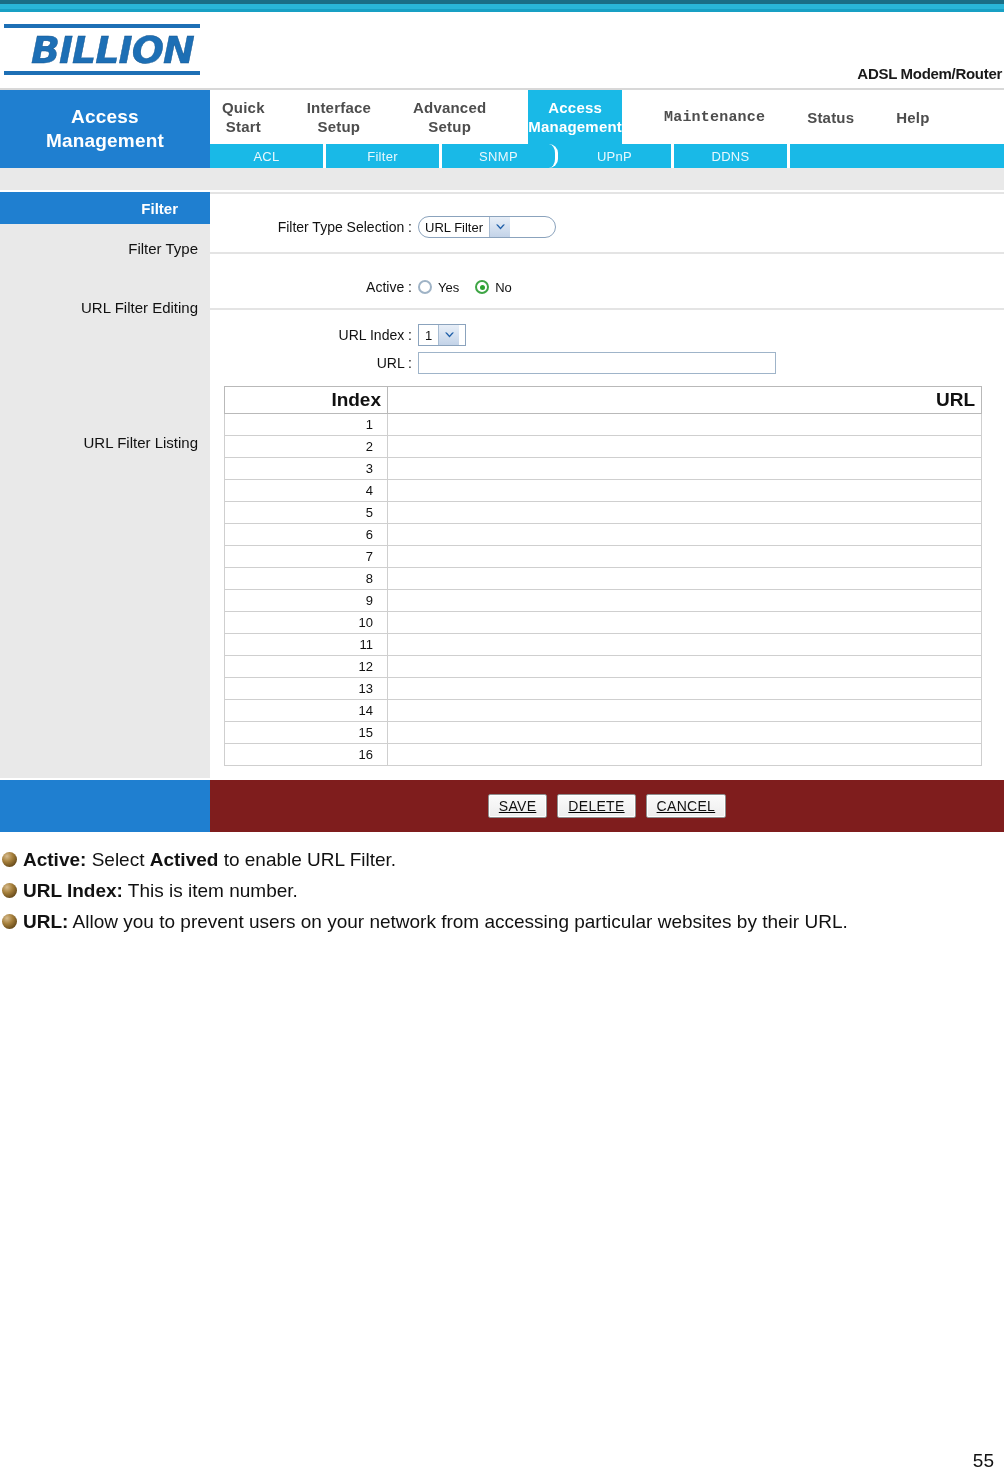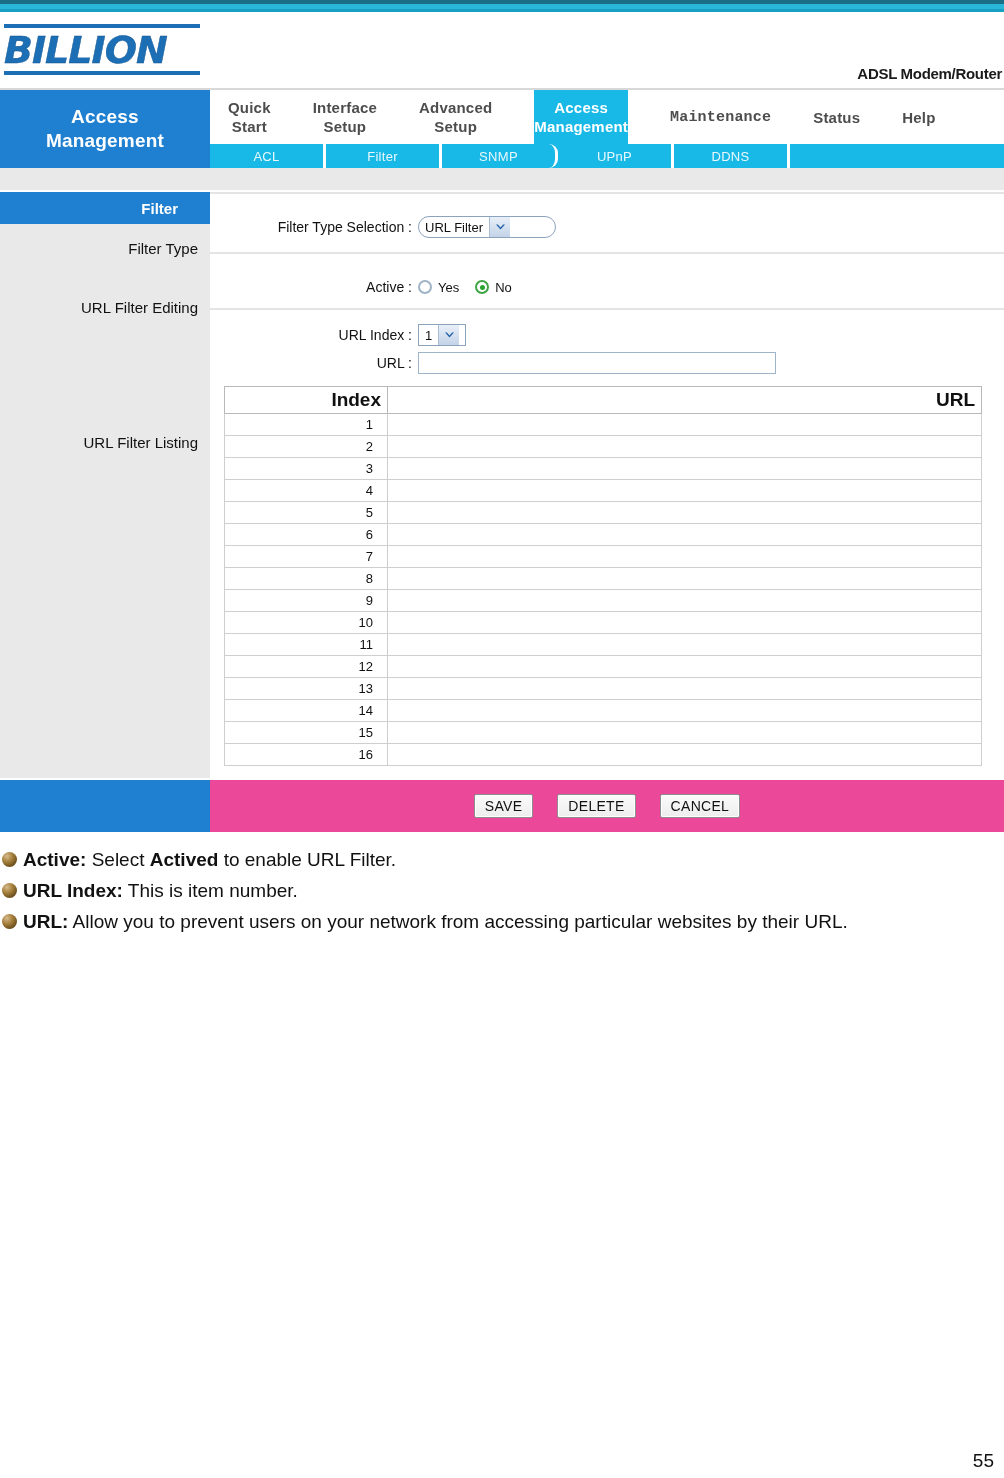--- a/index.html
+++ b/index.html
@@ -46,20 +46,21 @@
     margin-top: 1px;
   }
   #logo .word {
     font-family: "DejaVu Sans", sans-serif;
     font-weight: bold;
     font-style: italic;
     font-size: 38px;
     letter-spacing: -1px;
     color: #1d6fb5;
     line-height: 40px;
+    margin-left: 27px;
     -webkit-text-stroke: 0.4px #10528c;
   }
   #device-type {
     position: absolute;
     right: 2px;
     bottom: 6px;
     font-family: "Liberation Sans", sans-serif;
     font-weight: bold;
     font-size: 15px;
     color: #1a1a1a;
@@ -83,21 +84,21 @@
     line-height: 24px;
     display: flex;
     align-items: center;
     justify-content: center;
     text-align: center;
     flex-direction: column;
     letter-spacing: 0.2px;
   }
   #main-tabs {
     position: absolute;
-    left: 228px; top: 0;
+    left: 222px; top: 0;
     width: 640px;
     height: 54px;
     background: #ffffff;
     display: flex;
     align-items: stretch;
     gap: 42px;
   }
   .main-tab {
     display: flex;
     align-items: center;
@@ -298,25 +299,26 @@
     height: 52px;
     border-top: 2px solid #ffffff;
   }
   #footer-left {
     width: 210px;
     background: #1f7fd0;
     flex: none;
   }
   #footer-right {
     flex: 1;
-    background: #ec4899;
+    background: #7f1d1d;
     display: flex;
     align-items: center;
     justify-content: center;
-    gap: 24px;
+    gap: 10px;
+    text-decoration: underline;
   }
   .btn {
     font-family: "Liberation Sans", sans-serif;
     font-size: 14px;
     color: #111;
     background: linear-gradient(#fbfbfb, #ededed);
     border: 1px solid #8e8e8e;
     border-radius: 2px;
     padding: 3px 10px;
     box-shadow: inset 0 0 0 1px #ffffff;

